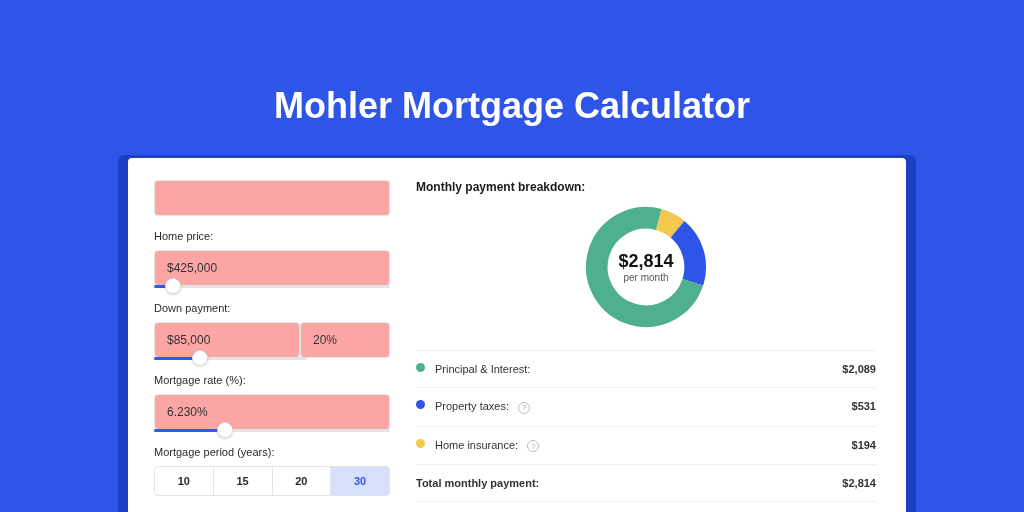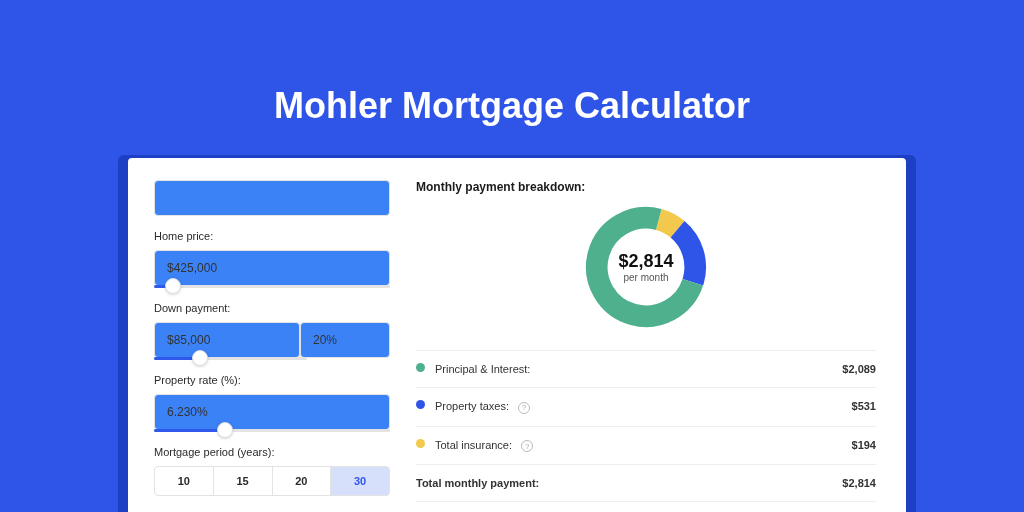--- a/index.html
+++ b/index.html
@@ -3,21 +3,21 @@
 <meta charset="utf-8">
 <style>
 *{box-sizing:border-box;margin:0;padding:0;font-family:-apple-system,BlinkMacSystemFont,'Segoe UI',Arial,sans-serif}
 body{width:1024px;height:512px;overflow:hidden;background:#2f55e8;position:relative}
 .title{position:absolute;top:85px;left:0;right:0;text-align:center;color:#fff;font-size:36px;font-weight:700}
 .shadow-card{position:absolute;top:155px;left:118px;width:798px;height:400px;background:#1c3fc4;border-radius:6px}
 .card{position:absolute;top:158px;left:128px;width:778px;height:400px;background:#fff;border-radius:4px;padding:22px 30px 0 26px;display:flex;gap:26px}
 .left{width:236px;flex-shrink:0}
 .right{flex:1}
 .lbl{font-size:11px;color:#2a2a2a;margin-bottom:8px;display:block}
-.inp{width:100%;height:36px;border:1px solid #e3e3e3;border-radius:4px;padding:0 12px;font-size:12px;color:#333;background:#3b82f6}
+.inp{width:100%;height:36px;border:1px solid #e3e3e3;border-radius:4px;padding:0 12px;font-size:12px;color:#333;background:#fca5a5}
 .inp::placeholder{color:#999}
 .field{margin-bottom:14px;position:relative}
 .slider-track{height:3px;background:#e3e3e3;border-radius:2px;position:relative;margin-top:-1px}
 .slider-fill{height:3px;background:#3058ea;border-radius:2px;position:absolute;left:0;top:0}
 .slider-thumb{width:16px;height:16px;background:#fff;border:1px solid #ddd;border-radius:50%;box-shadow:0 1px 3px rgba(0,0,0,.15);position:absolute;top:-7px;transform:translateX(-50%)}
 .dp-row{display:flex;gap:0}
 .dp-row .inp:first-child{flex:1}
 .dp-row .inp:last-child{width:90px}
 .period-row{display:flex;gap:0}
 .period-btn{flex:1;height:30px;border:1px solid #e3e3e3;background:#fff;font-size:11px;font-weight:600;color:#2a2a2a;cursor:pointer;margin-right:-1px}
@@ -65,21 +65,21 @@
         <input class="inp" value="$85,000" style="">
         <input class="inp" value="20%" style="">
       </div>
       <div class="slider-track" style="width:65%">
         <div class="slider-fill" style="width:30%"></div>
         <div class="slider-thumb" style="left:30%"></div>
       </div>
     </div>
 
     <div class="field">
-      <label class="lbl">Property rate (%):</label>
+      <label class="lbl">Mortgage rate (%):</label>
       <input class="inp" value="6.230%" style="">
       <div class="slider-track">
         <div class="slider-fill" style="width:30%"></div>
         <div class="slider-thumb" style="left:30%"></div>
       </div>
     </div>
 
     <div class="field">
       <label class="lbl">Mortgage period (years):</label>
       <div class="period-row">
@@ -117,21 +117,21 @@
       <span class="dot" style="background:#2f55e8"></span>
       <span class="name">
         <span>Property taxes:</span>
         <span class="help">?</span>
       </span>
       <span class="val">$531</span>
     </div>
     <div class="leg">
       <span class="dot" style="background:#f2c94c"></span>
       <span class="name">
-        <span>Total insurance:</span>
+        <span>Home insurance:</span>
         <span class="help">?</span>
       </span>
       <span class="val">$194</span>
     </div>
     <div class="leg total">
       <span class="name">Total monthly payment:</span>
       <span class="val">$2,814</span>
     </div>
 
   </div>

